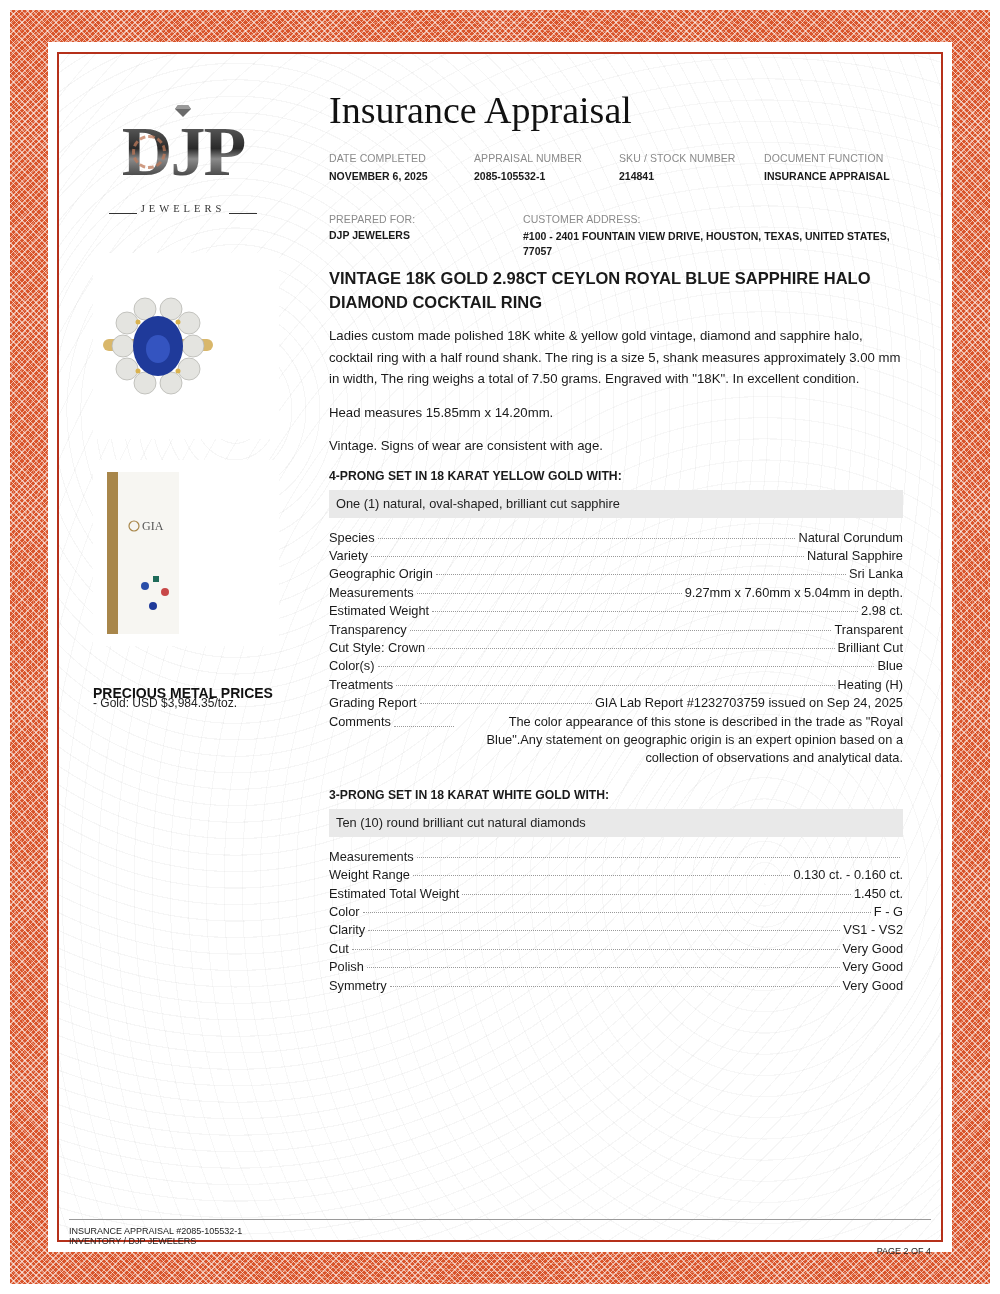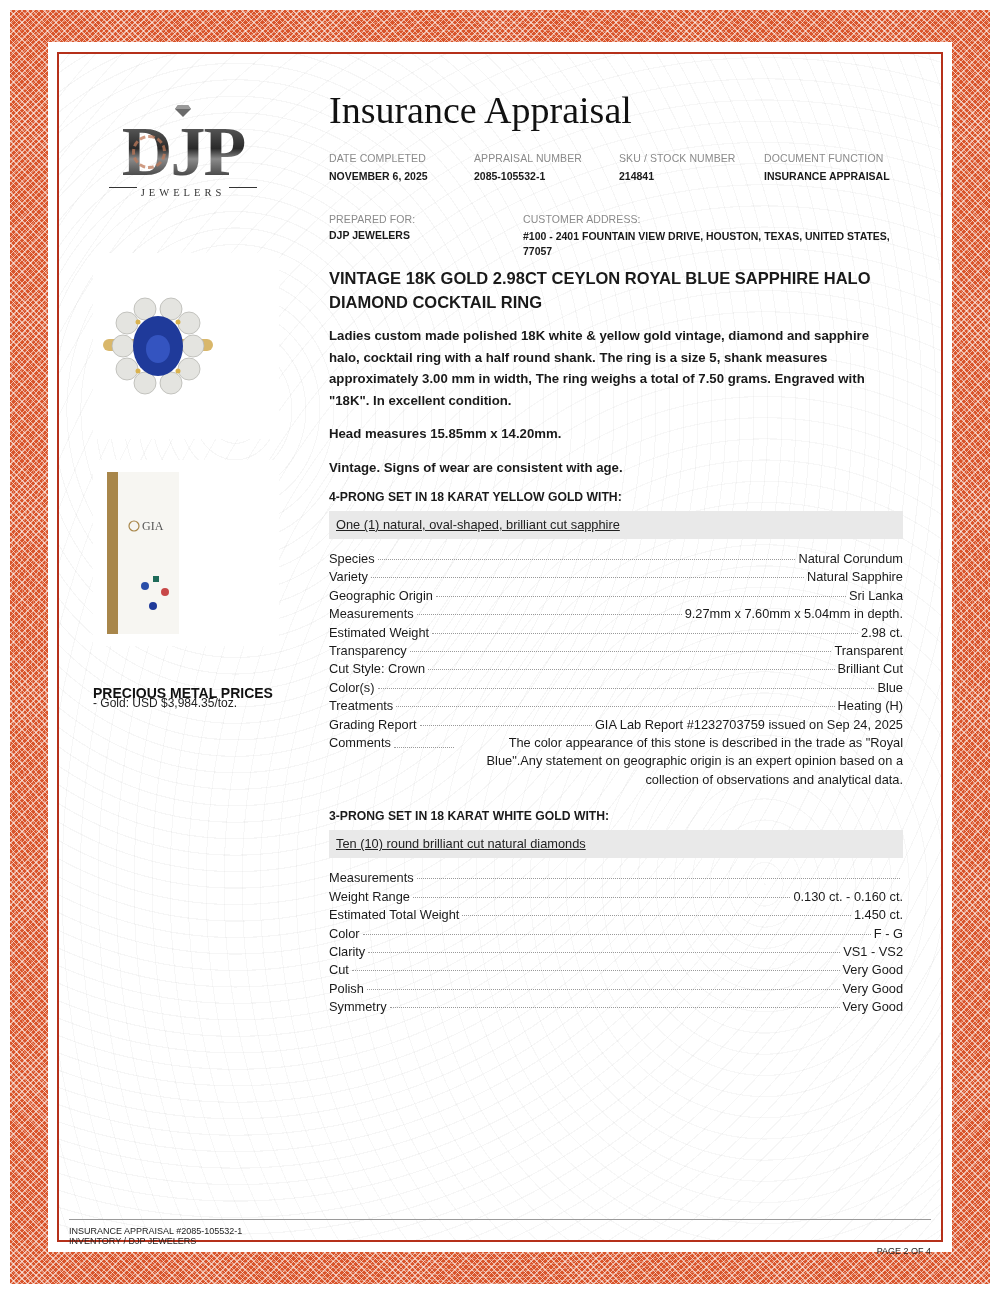--- a/index.html
+++ b/index.html
@@ -35,21 +35,21 @@
     font-family: "Liberation Serif", serif; font-size: 70px; font-weight: bold; line-height: 70px;
     letter-spacing: -2px;
     background: linear-gradient(180deg, #6e6e6e 0%, #2a2a2a 45%, #8a8a8a 60%, #1e1e1e 100%);
     -webkit-background-clip: text; background-clip: text; color: transparent;
     position: relative;
   }
   .logo-gear {
     position: absolute; left: 24px; top: 30px; width: 34px; height: 34px; border-radius: 50%;
     border: 3px dashed #c07a5a; opacity: 0.75;
   }
-  .logo-sub { display: flex; align-items: flex-start; justify-content: center; gap: 4px; margin-top: 0; }
+  .logo-sub { display: flex; align-items: flex-end; justify-content: center; gap: 4px; margin-top: 16px; }
   .logo-sub .rule { height: 1px; width: 28px; background: #333; }
   .logo-sub-text { font-family: "Liberation Serif", serif; font-size: 10.5px; letter-spacing: 4px; color: #333; }
 
   
   .title { position: absolute; left: 329px; top: 88px; font-family: "Liberation Serif", serif; font-size: 38px; color: #111; font-weight: normal; }
   .meta-row { position: absolute; left: 329px; top: 152px; width: 580px; display: flex; }
   .meta-col { width: 148px; }
   .meta-label { font-size: 10.5px; color: #8a8a8a; letter-spacing: 0.1px; text-transform: uppercase; }
   .meta-value { font-size: 10.5px; font-weight: bold; color: #1a1a1a; margin-top: 6px; text-transform: uppercase; }
   .prep-row { position: absolute; left: 329px; top: 213px; width: 580px; display: flex; }
@@ -64,23 +64,23 @@
   .photo-gia { left: 93px; top: 460px; width: 186px; height: 186px; }
   .ring-svg { width: 130px; height: 110px; }
   .gia-svg { width: 100px; height: 170px; }
   .metal-heading { position: absolute; left: 93px; top: 673px; font-size: 14px; font-weight: bold; color: #111; margin-top: 12px; }
   .metal-line { position: absolute; left: 93px; top: 696px; font-size: 12px; color: #222; }
 
   
   .main { position: absolute; left: 329px; top: 266px; width: 574px; }
   .item-title { font-size: 16.5px; font-weight: bold; line-height: 24px; color: #1a1a1a; text-transform: uppercase; }
   .desc { font-size: 13.2px; line-height: 21.5px; color: #1a1a1a; margin-top: 11px; }
-  .desc p { margin-bottom: 12px; font-weight: bold; }
+  .desc p { margin-bottom: 12px; }
   .section-heading { font-size: 12.2px; font-weight: bold; color: #1a1a1a; margin-top: 12px; text-transform: uppercase; }
-  .section-box { background: #e9e9e9; font-size: 12.8px; padding: 6px 7px; margin-top: 7px; height: 28px; color: #222; text-decoration: underline; }
+  .section-box { background: #e9e9e9; font-size: 12.8px; padding: 6px 7px; margin-top: 7px; height: 28px; color: #222; }
   .spec-list { margin-top: 11px; }
   .spec-row { display: flex; align-items: baseline; font-size: 12.8px; line-height: 18.4px; color: #1a1a1a; }
   .spec-label { white-space: nowrap; }
   .spec-dots { flex: 1 1 auto; min-width: 20px; border-bottom: 1px dotted #9a9a9a; margin: 0 3px; transform: translateY(-3px); }
   .spec-value { white-space: nowrap; text-align: right; }
   .spec-row.multi { align-items: flex-start; }
   .spec-row.multi .spec-dots { flex: 0 0 60px; transform: translateY(13px); }
   .spec-row.multi .spec-value { white-space: normal; flex: 1 1 auto; text-align: right; padding-left: 28px; }
   .section2 { margin-top: 20px; }
 

